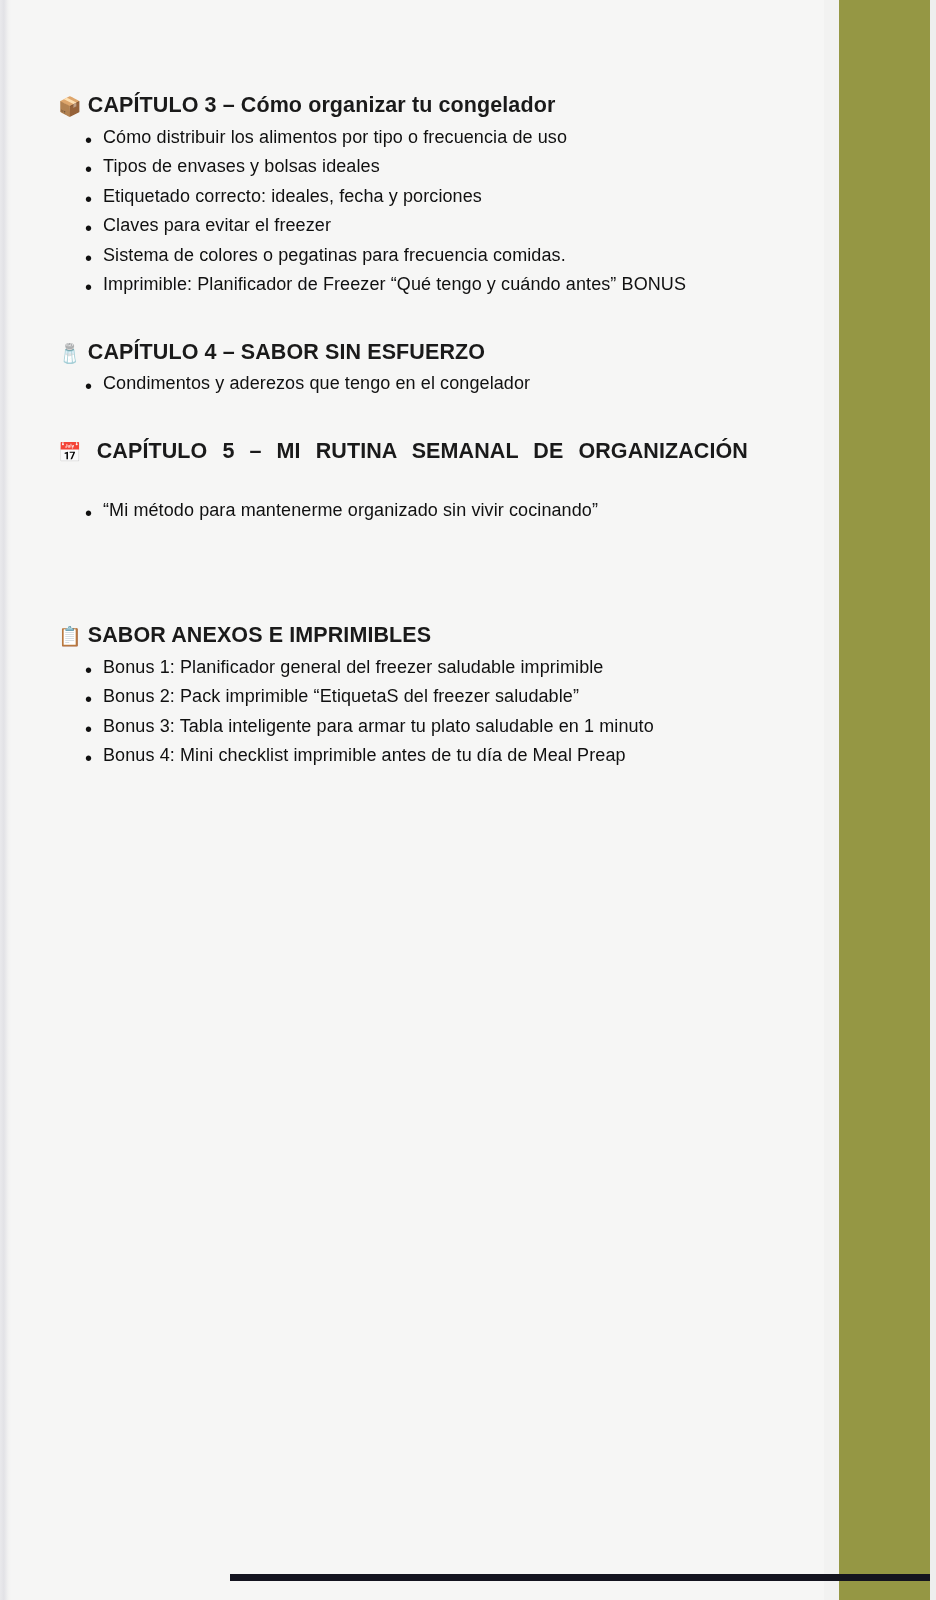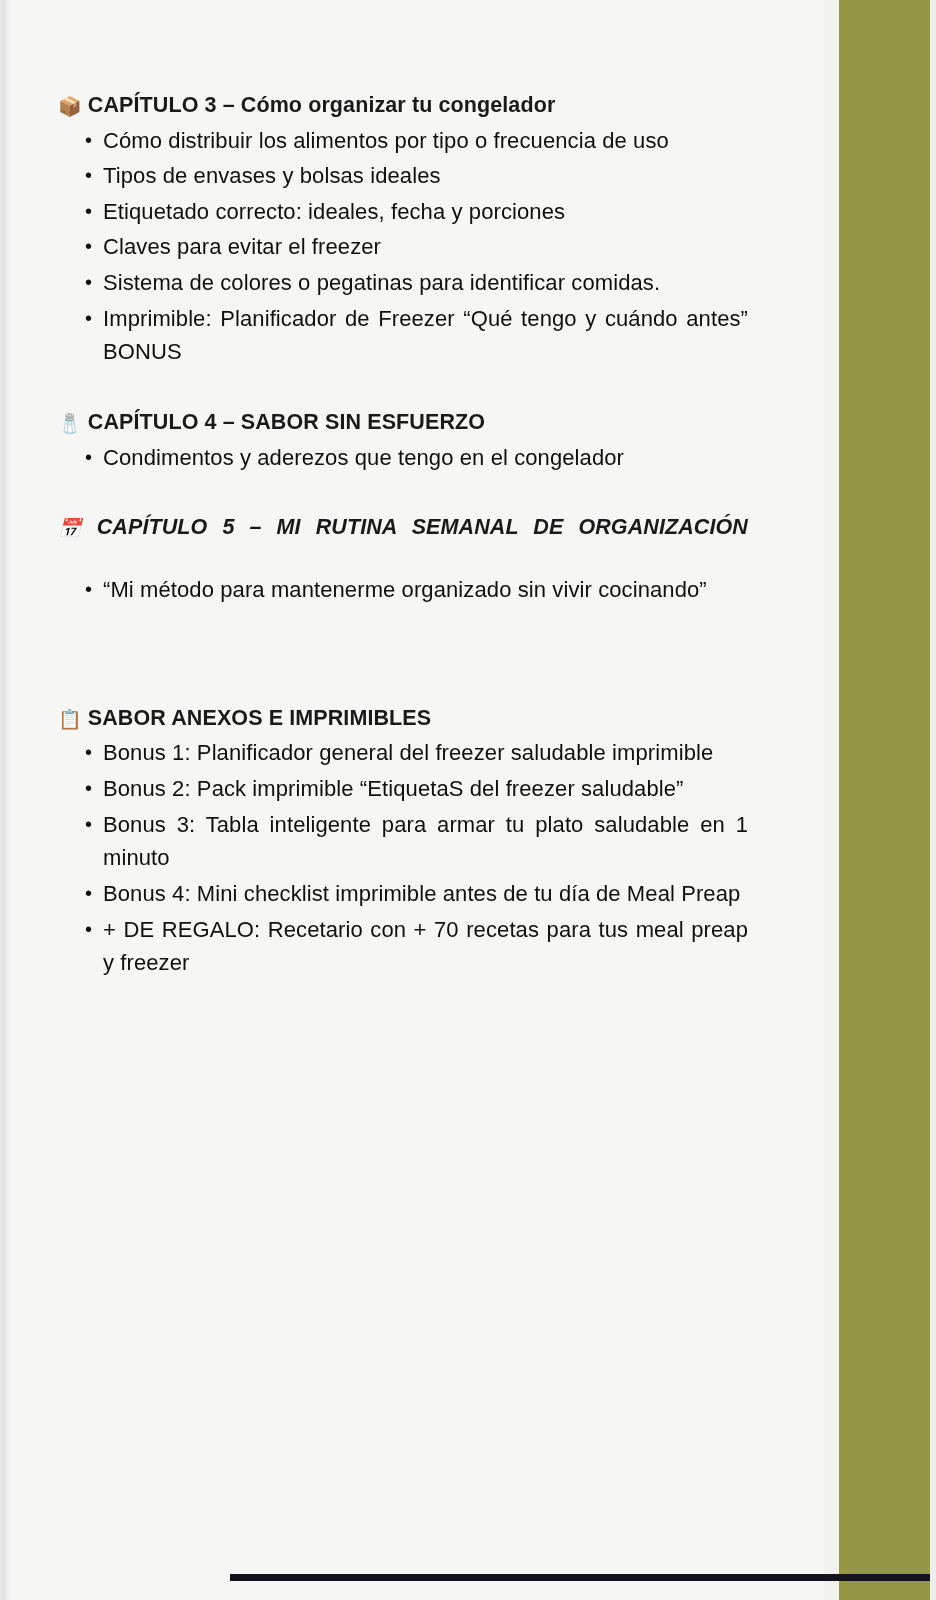--- a/index.html
+++ b/index.html
@@ -81,38 +81,37 @@
     text-align: justify;
     text-justify: inter-word;
   }
   .sec-head .emoji {
     font-size: 19px;
     margin-right: 6px;
     vertical-align: -1px;
   }
   .sec-head.justified {
     text-align: justify;
-    font-style: italic;
   }
   .sec-head.justified::after {
     content: "";
     display: inline-block;
     width: 100%;
   }
 
   ul.bullets {
     list-style: none;
     margin: 4px 0 0 0;
     padding: 0;
   }
   ul.bullets li {
     position: relative;
     padding-left: 45px;
     margin: 0 0 2px 0;
-    font-size: 22px;
+    font-size: 18px;
     line-height: 1.53;
     color: #101010;
     text-align: justify;
     text-justify: inter-word;
     letter-spacing: 0.1px;
     font-weight: 400;
   }
   ul.bullets li::before {
     content: "\2022";
     position: absolute;
@@ -140,21 +139,21 @@
 
     <div class="section">
       <div class="sec-head">
         <span class="emoji">📦</span><span>CAPÍTULO 3 – Cómo organizar tu congelador</span>
       </div>
       <ul class="bullets">
         <li><span class="txt">Cómo distribuir los alimentos por tipo o frecuencia de uso</span></li>
         <li><span class="txt">Tipos de envases y bolsas ideales</span></li>
         <li><span class="txt">Etiquetado correcto: ideales, fecha y porciones</span></li>
         <li><span class="txt">Claves para evitar el freezer</span></li>
-        <li><span class="txt">Sistema de colores o pegatinas para identificar comidas.</span></li>
+        <li><span class="txt">Sistema de colores o pegatinas para frecuencia comidas.</span></li>
         <li><span class="txt">Imprimible: Planificador de Freezer “Qué tengo y cuándo antes” BONUS</span></li>
       </ul>
     </div>
 
     <div class="gap-md"></div>
 
     <div class="section">
       <div class="sec-head">
         <span class="emoji">🧂</span><span>CAPÍTULO 4 –  SABOR SIN ESFUERZO</span>
       </div>
@@ -178,20 +177,19 @@
 
     <div class="section">
       <div class="sec-head">
         <span class="emoji">📋</span><span>SABOR ANEXOS E IMPRIMIBLES</span>
       </div>
       <ul class="bullets">
         <li><span class="txt">Bonus 1: Planificador general del freezer saludable imprimible</span></li>
         <li><span class="txt"> Bonus 2: Pack imprimible “EtiquetaS del freezer saludable”</span></li>
         <li><span class="txt"> Bonus 3: Tabla inteligente para armar tu plato saludable en 1 minuto</span></li>
         <li><span class="txt"> Bonus 4: Mini checklist imprimible antes de tu día de Meal Preap</span></li>
-        <li><span class="txt">+ DE REGALO: Recetario con + 70 recetas para tus meal preap y freezer</span></li>
       </ul>
     </div>
 
   </div>
 
   <div id="bottom-rule"></div>
 </div>
 
 </body></html>

